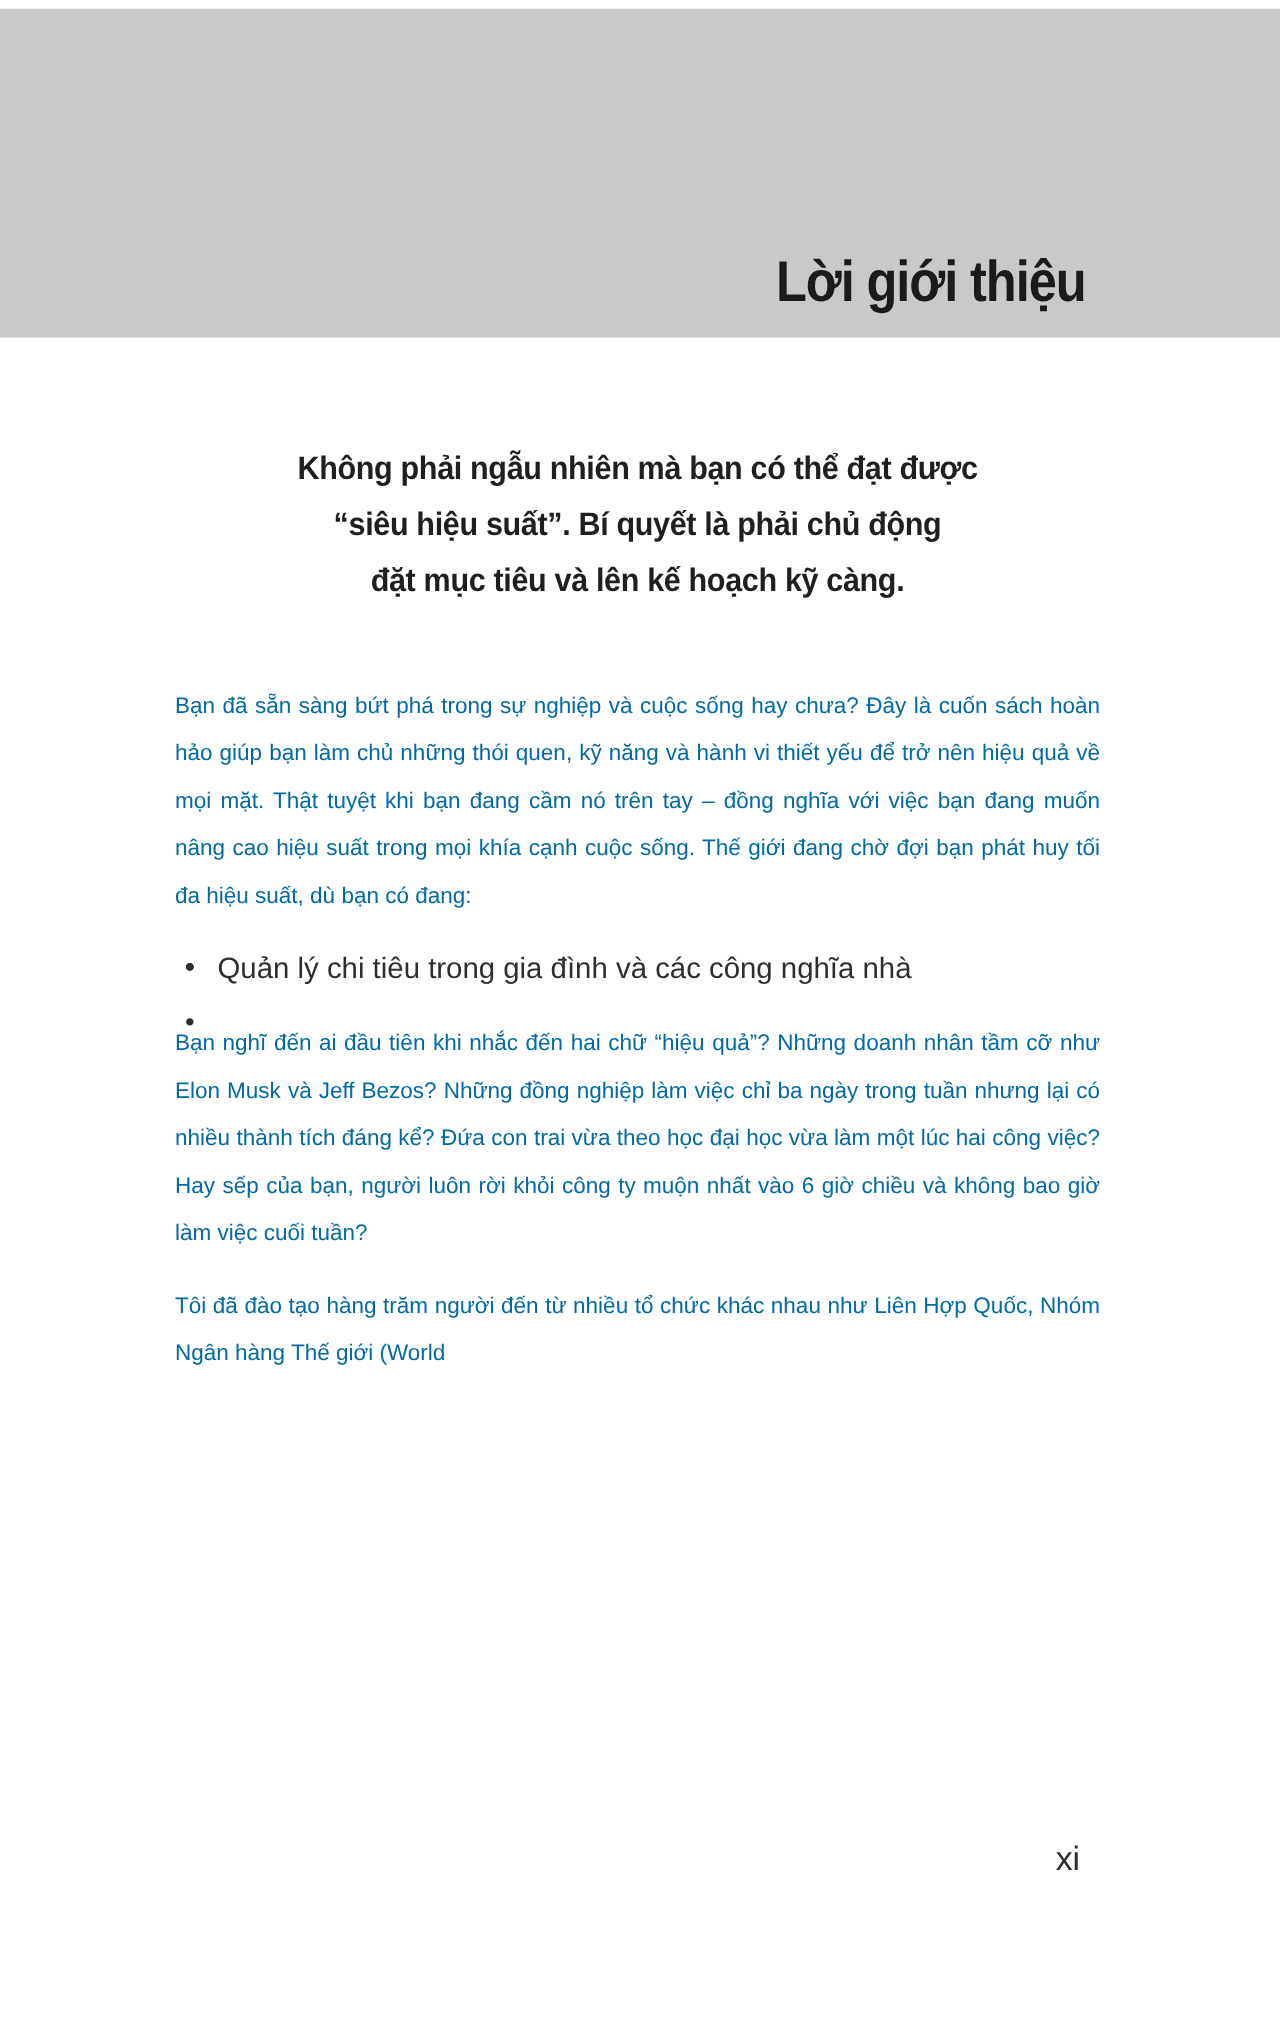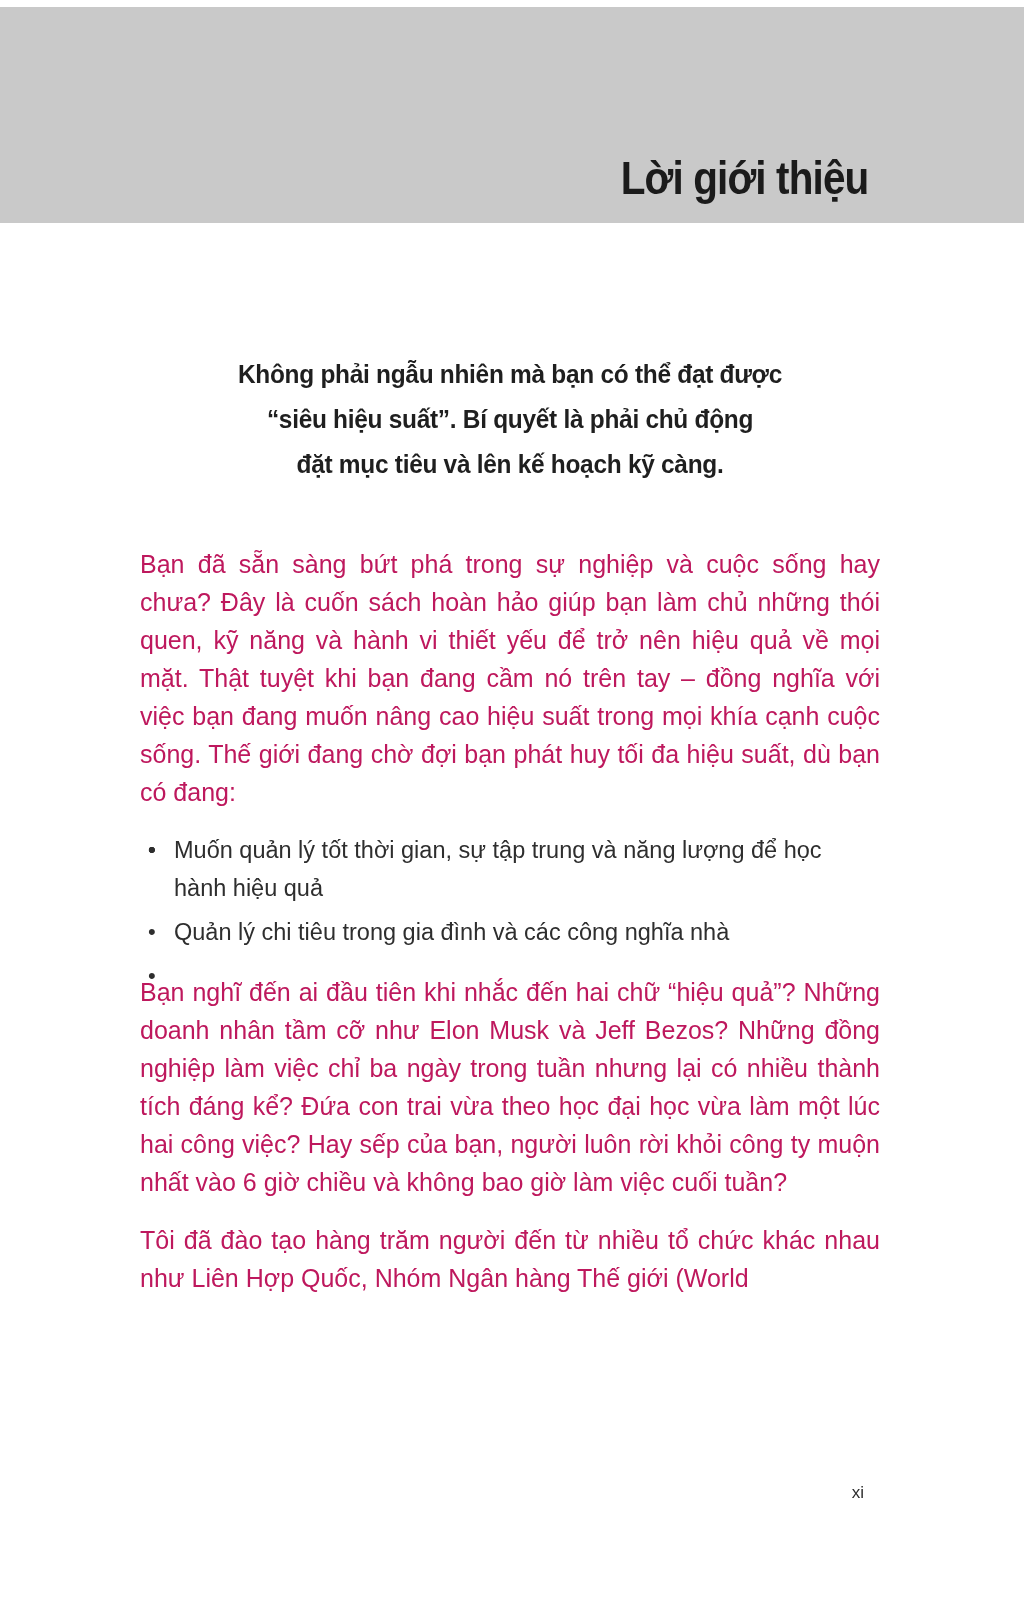--- a/index.html
+++ b/index.html
@@ -14,21 +14,21 @@
     background: #ffffff;
     font-family: "Liberation Sans", sans-serif;
     color: #2e2e2e;
     overflow: hidden;
   }
   .banner {
     position: absolute;
     top: 7px;
     left: 0;
     width: 1024px;
-    height: 216px;
+    height: 263px;
     background: #c9c9c9;
     box-sizing: border-box;
     display: flex;
     align-items: flex-end;
     justify-content: flex-end;
     padding: 0 156px 18px 0;
   }
   .chapter-title {
     margin: 0;
     font-size: 46px;
@@ -50,26 +50,26 @@
     font-weight: 700;
     font-size: 26px;
     line-height: 45px;
     letter-spacing: -0.3px;
     color: #1f1f1f;
     transform: scaleX(0.94);
     transform-origin: center top;
     margin: 12px 0 58px 0;
   }
   .para {
-    font-size: 25px;
+    font-size: 18px;
     line-height: 38px;
     text-align: justify;
     text-justify: inter-word;
     margin: 0 0 20px 0;
-    color: #be185d;
+    color: #0369a1;
   }
   .bullets {
     list-style: none;
     margin: 4px 0 22px 0;
     padding: 0;
   }
   .bullet {
     position: relative;
     padding-left: 34px;
     font-size: 23.5px;
@@ -81,21 +81,21 @@
   .marker {
     position: absolute;
     left: 8px;
     top: 0;
     font-size: 22px;
   }
   .page-number {
     position: absolute;
     right: 160px;
     bottom: 112px;
-    font-size: 17px;
+    font-size: 27px;
     color: #2e2e2e;
   }
 </style>
 </head>
 <body>
 
 <div class="page">
 
   <header class="banner">
     <h1 class="chapter-title">Lời giới thiệu</h1>
@@ -113,21 +113,20 @@
 
     <ul class="bullets">
       <li class="bullet">
         <span class="marker">•</span>
       </li>
       <li class="bullet">
         <span class="marker">•</span>
       </li>
       <li class="bullet">
         <span class="marker">•</span>
-        <span class="bullet-text">Muốn quản lý tốt thời gian, sự tập trung và năng lượng để học hành hiệu quả</span>
       </li>
       <li class="bullet">
         <span class="marker">•</span>
         <span class="bullet-text">Quản lý chi tiêu trong gia đình và các công nghĩa nhà</span>
       </li>
       <li class="bullet">
         <span class="marker">•</span>
       </li>
     </ul>
 

